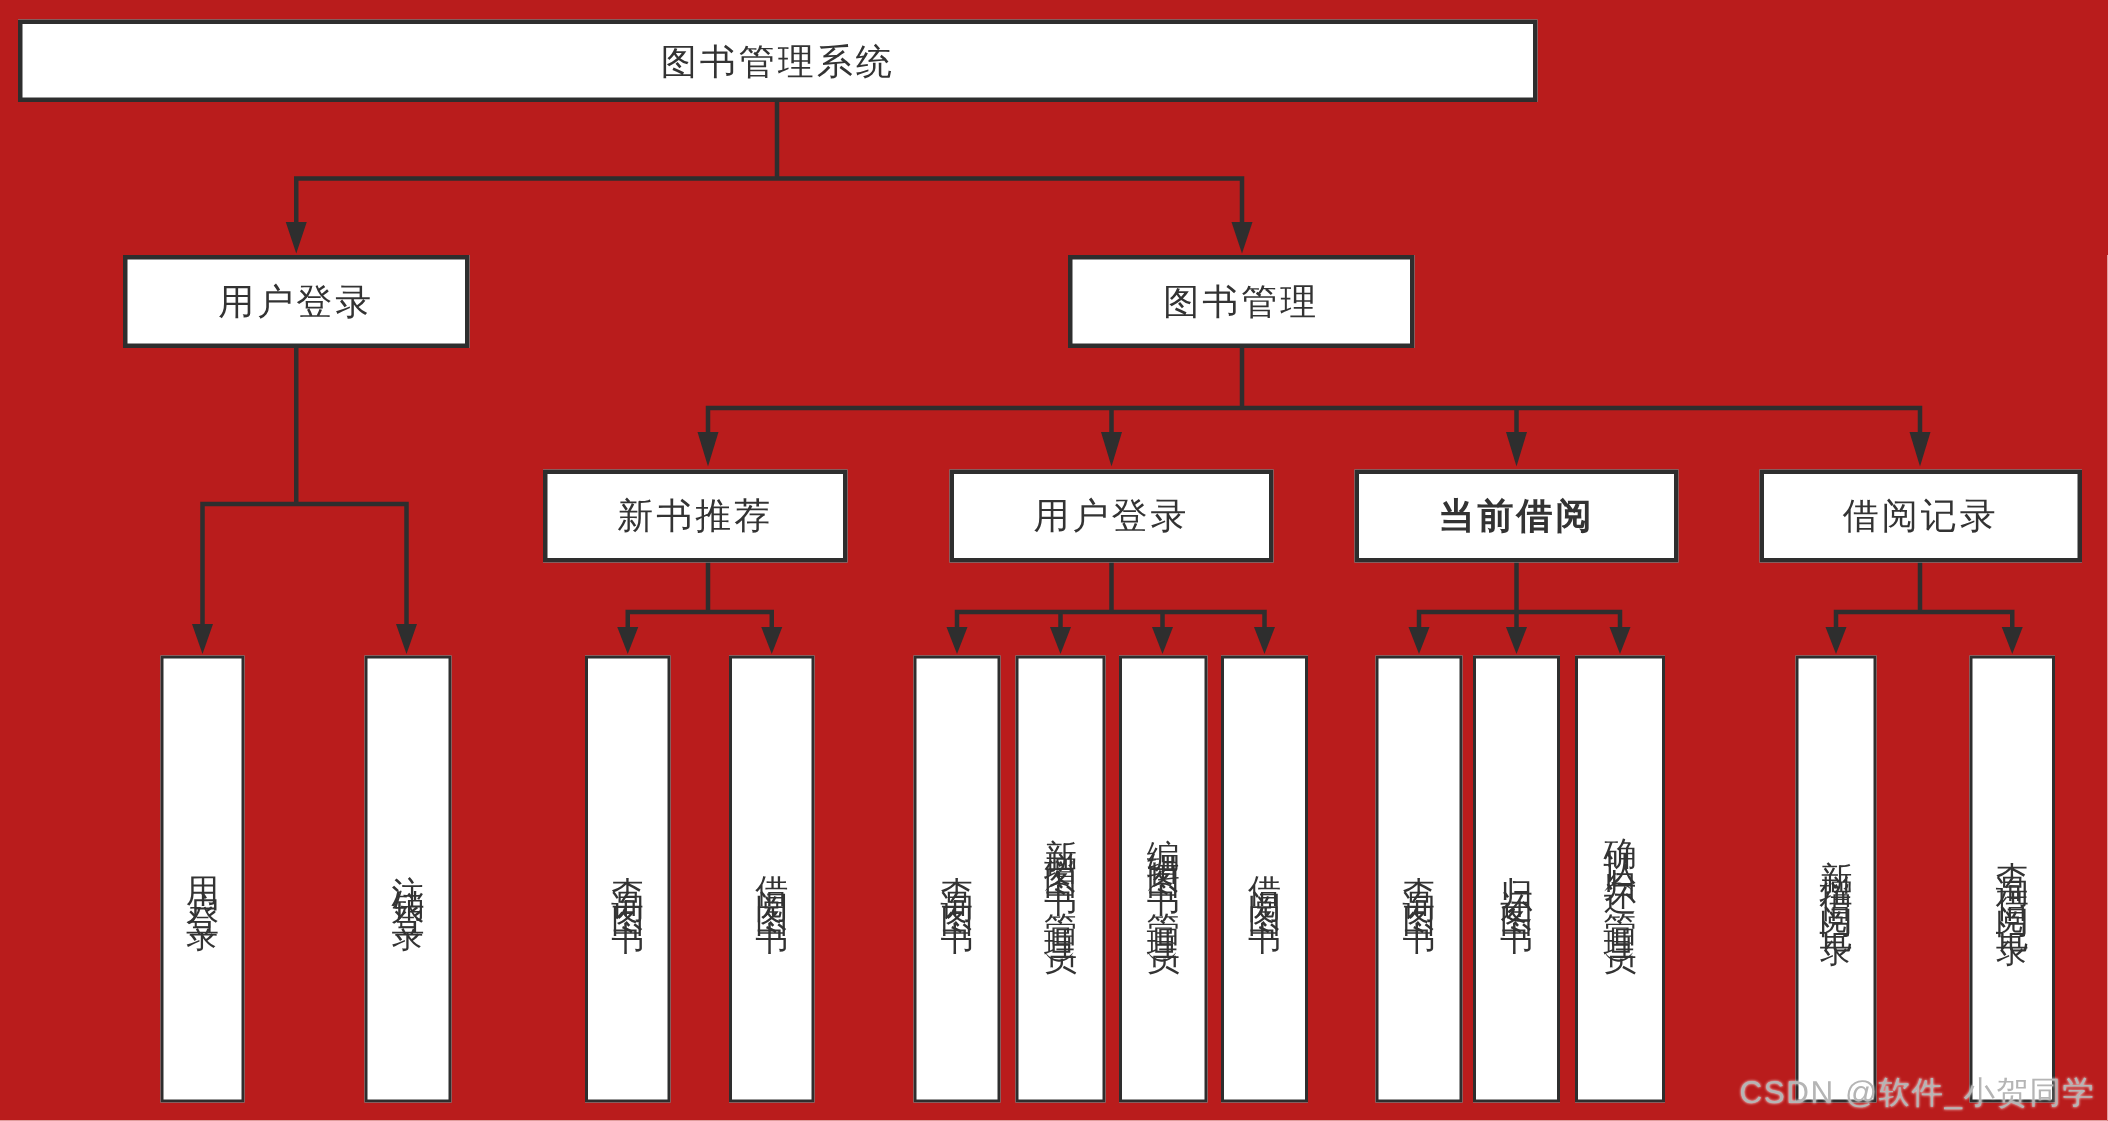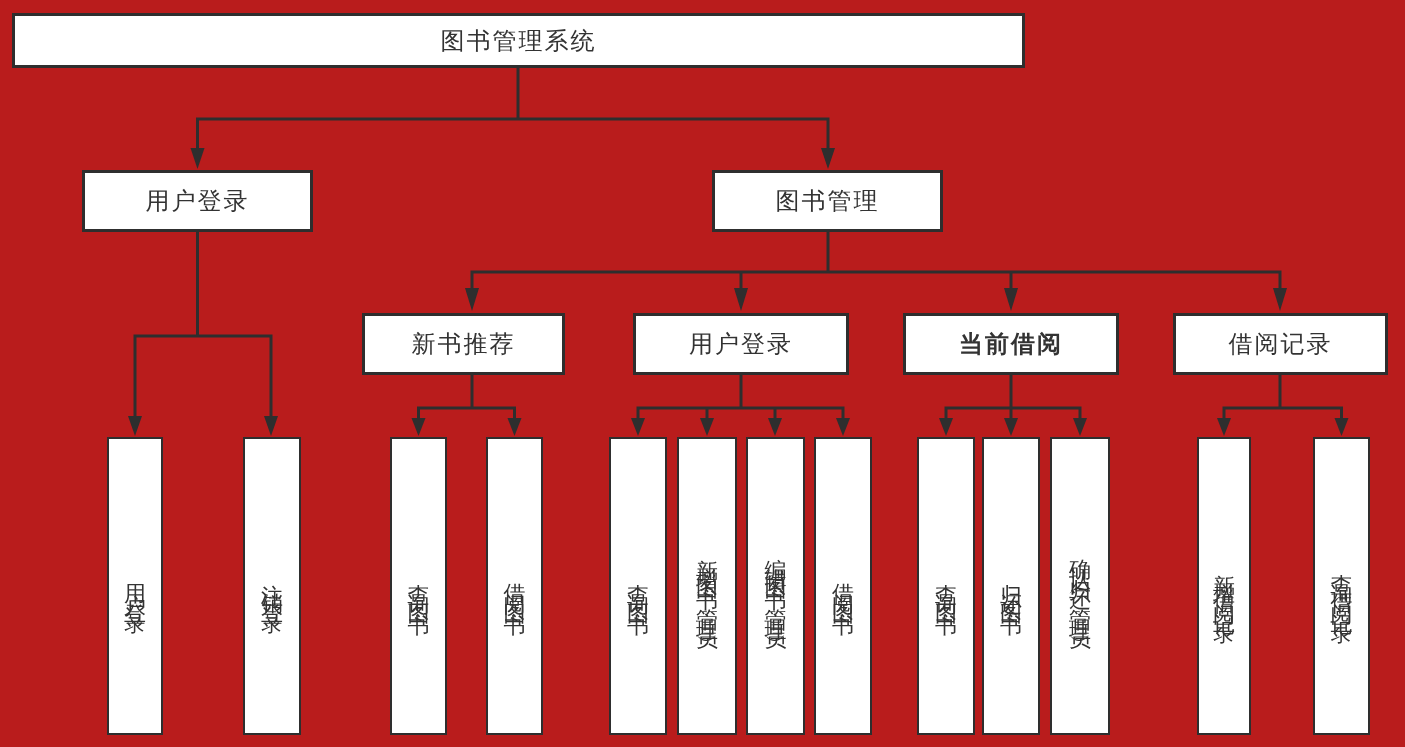--- a/index.html
+++ b/index.html
@@ -177,14 +177,15 @@
     <span class="vtext">确认归还（管理员）</span>
   </div>
 
   <div class="node v-node" id="l-5a">
     <span class="vtext">新增借阅记录</span>
   </div>
   <div class="node v-node" id="l-5b">
     <span class="vtext">查询借阅记录</span>
   </div>
 
+  <div class="watermark">CSDN @软件_小贺同学</div>
 
 </div>
 
 </body></html>

